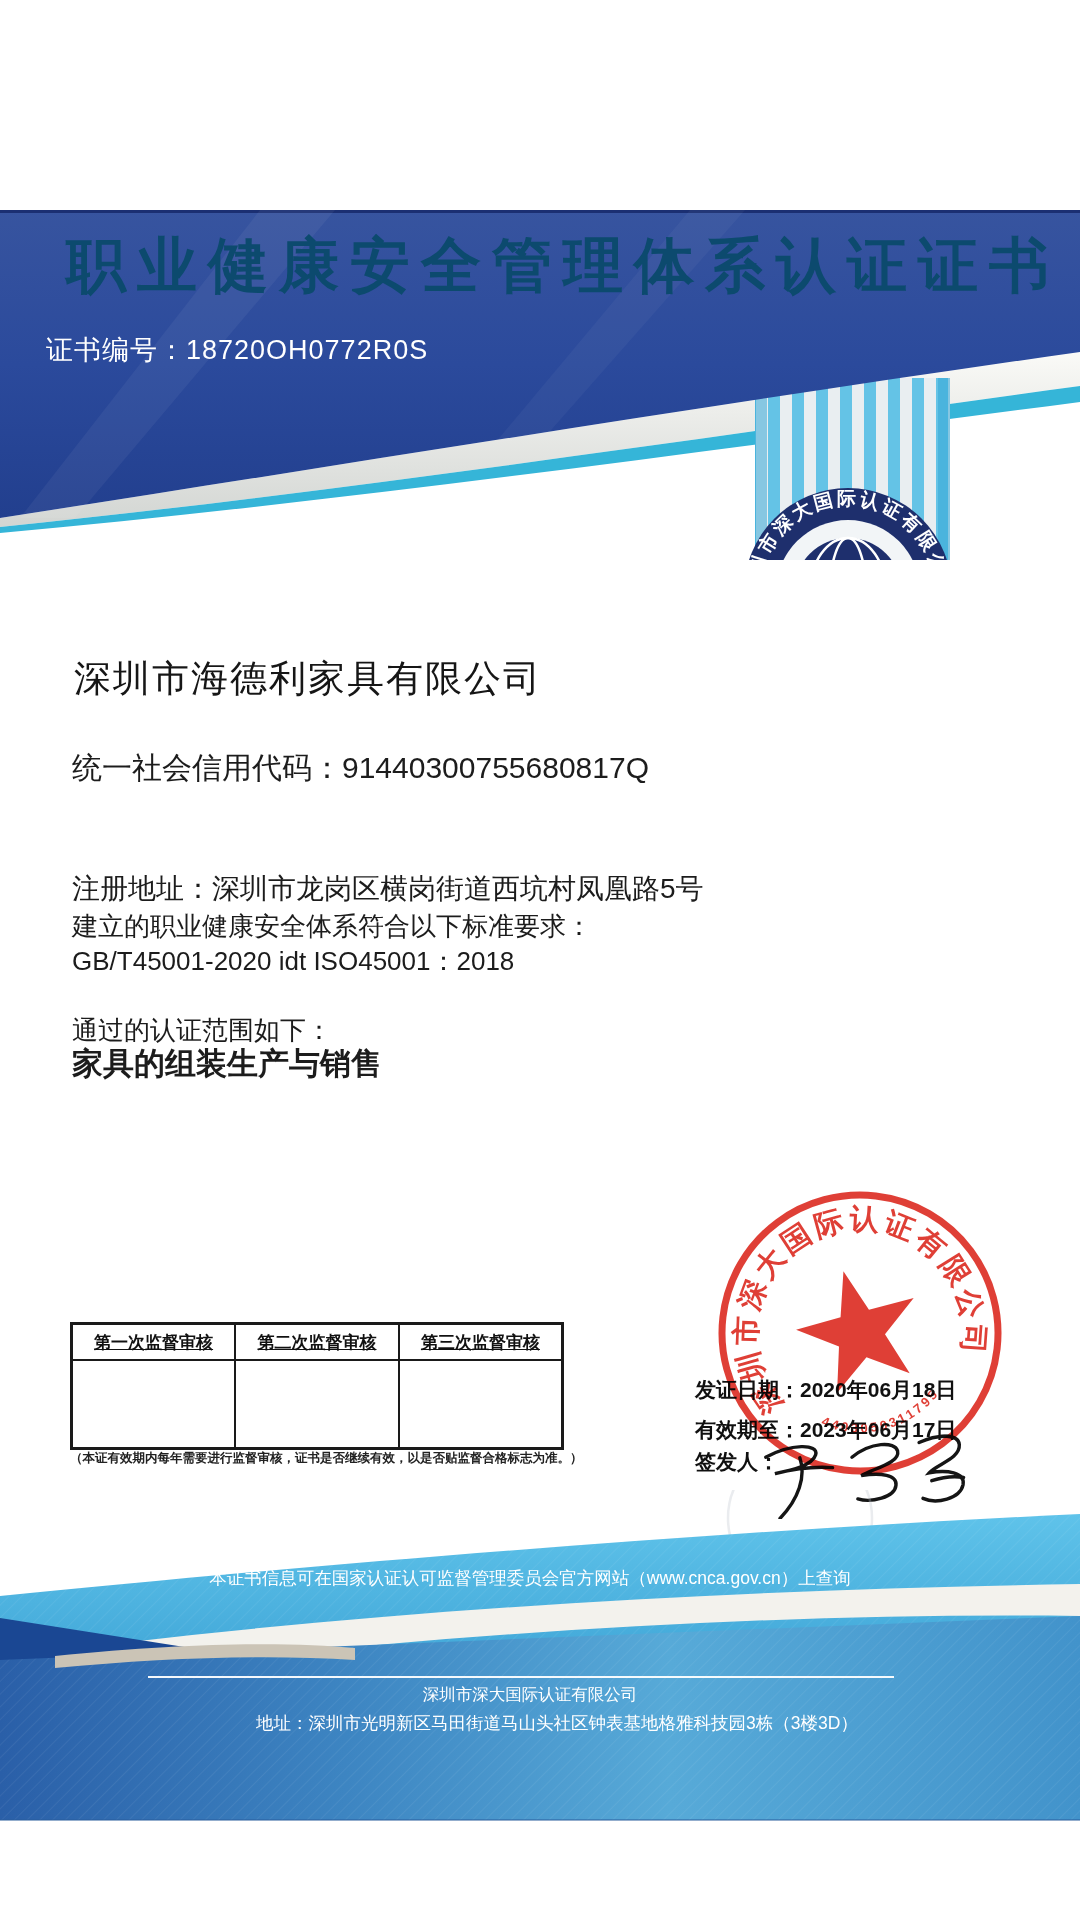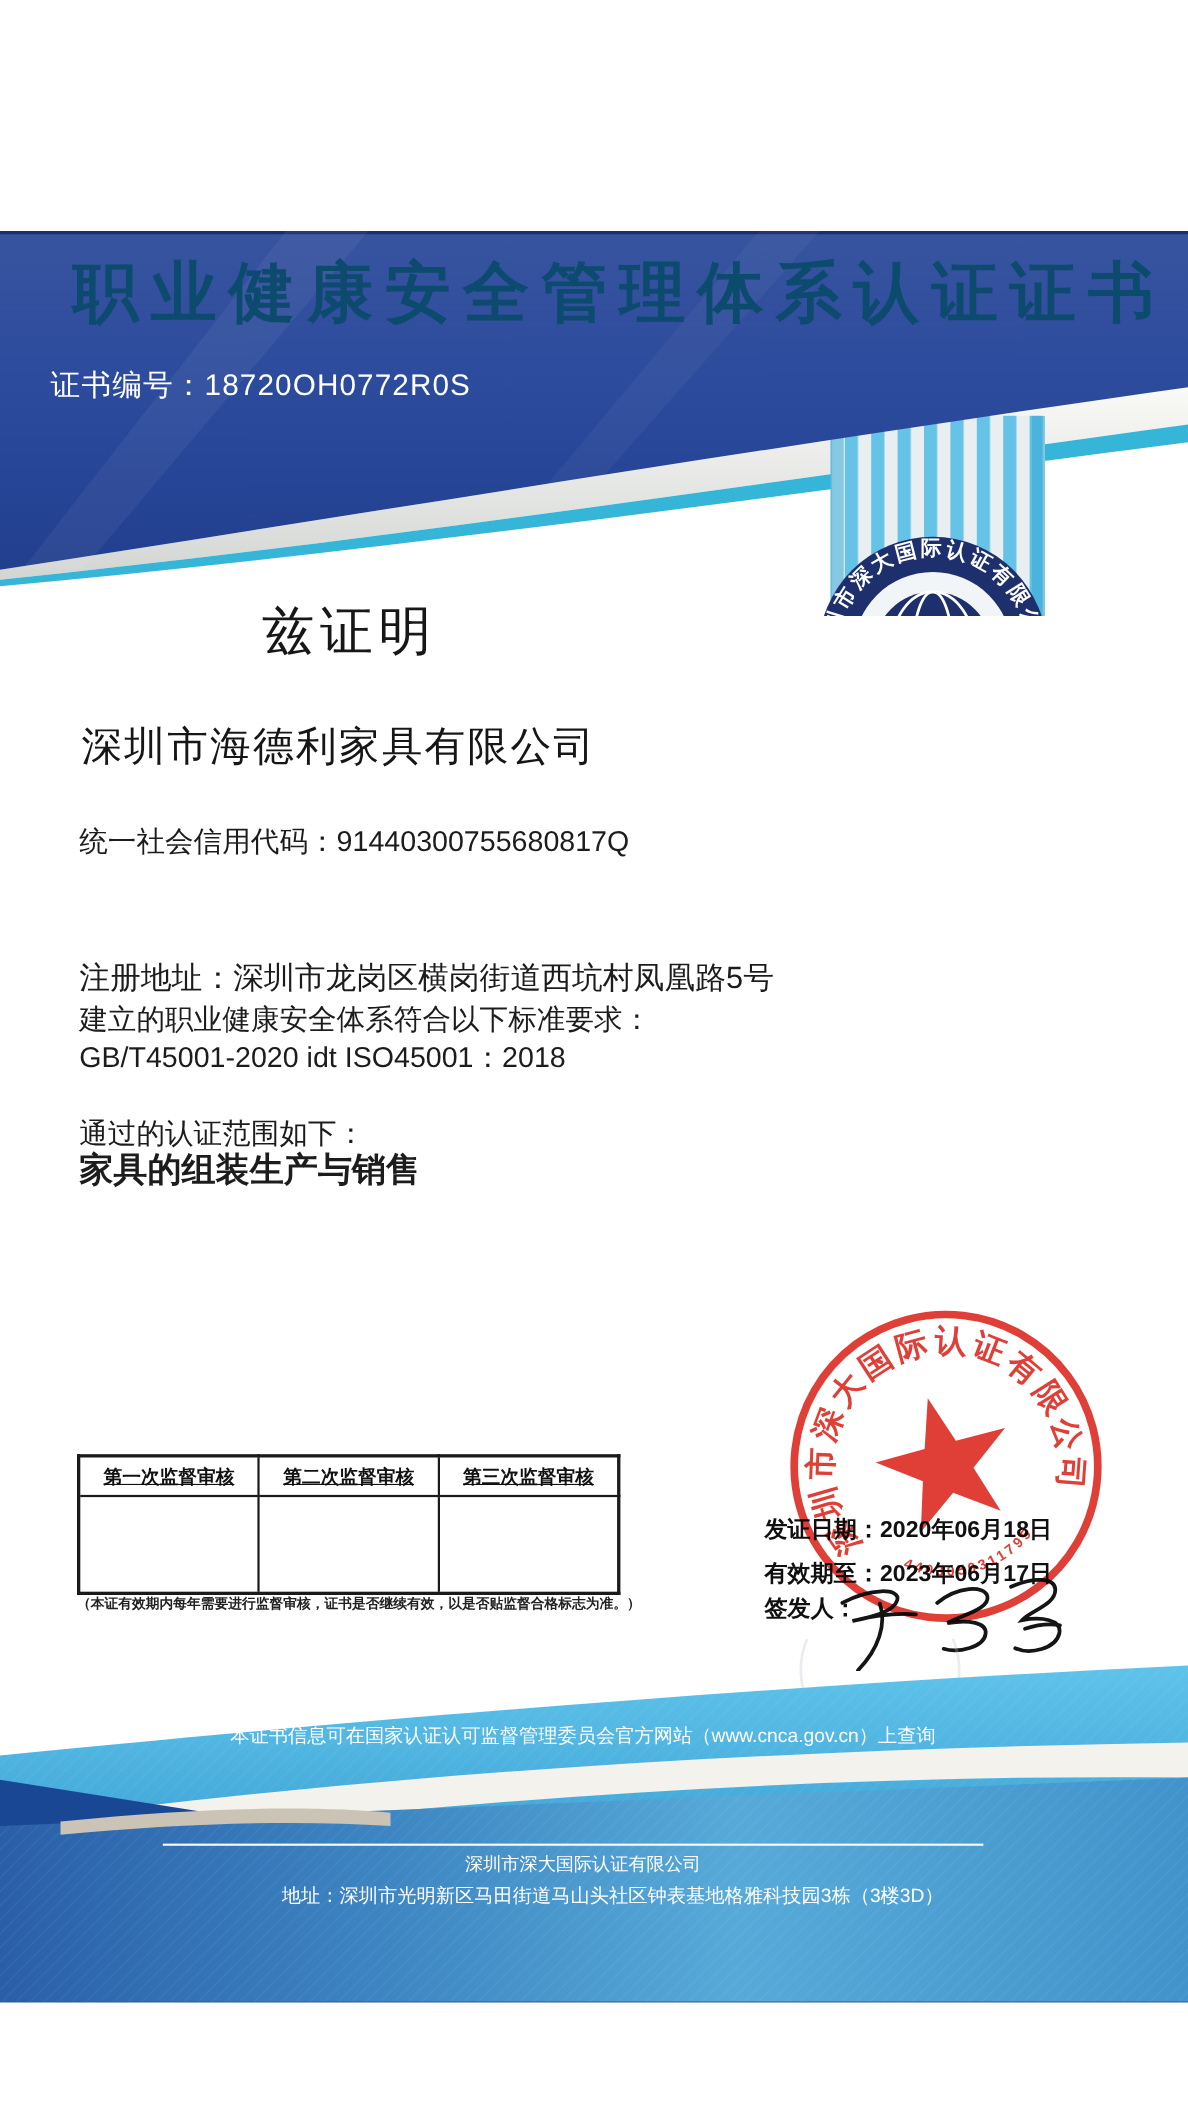--- a/index.html
+++ b/index.html
@@ -17,21 +17,21 @@
     color:#0c4a6e;font-family:"DejaVu Serif","Liberation Serif",serif;
     white-space:nowrap;
     margin-left:32px;
   }
   .cert-no{
     left:46px;top:332px;font-size:27px;color:#ffffff;letter-spacing:1px;white-space:nowrap;
   }
   
   .certify{left:238px;top:542px;font-size:48px;letter-spacing:5px;color:#171717;}
   .company{left:74px;top:654px;font-size:37px;color:#161616;letter-spacing:2px;}
-  .line-credit{left:72px;top:748px;font-size:26px;}
+  .line-credit{left:72px;top:748px;font-size:30px;}
   .line-addr{left:72px;top:870px;font-size:28px;}
   .line-stdintro{left:72px;top:909px;font-size:26px;}
   .line-std{left:72px;top:944px;font-size:26px;}
   .line-scopeintro{left:72px;top:1013px;font-size:26px;}
   .line-scope{left:72px;top:1043px;font-size:31px;font-weight:700;}
   
   .audit-table{
     left:70px;top:1322px;width:494px;border-collapse:collapse;
     border:3px solid #1a1a1a;table-layout:fixed;
   }
@@ -121,21 +121,20 @@
 
     <path d="M0,210 H1080 V352 C740,400 360,462 0,518 Z" fill="url(#bandGrad)"></path>
     <rect x="0" y="210" width="1080" height="3" fill="#1b2f72"></rect>
     <path d="M260,210 L335,210 L75,518 L20,518 Z" fill="#ffffff" opacity="0.05"></path>
     <path d="M690,210 L745,210 L545,437 L495,443 Z" fill="#ffffff" opacity="0.04"></path>
   </svg>
 
   <div class="abs cert-title">职业健康安全管理体系认证证书</div>
   <div class="abs cert-no"><span>证书编号：</span><span>18720OH0772R0S</span></div>
 
-  <div class="abs certify">兹证明</div>
   <div class="abs company">深圳市海德利家具有限公司</div>
   <div class="abs line-credit">统一社会信用代码：91440300755680817Q</div>
   <div class="abs line-addr">注册地址：深圳市龙岗区横岗街道西坑村凤凰路5号</div>
   <div class="abs line-stdintro">建立的职业健康安全体系符合以下标准要求：</div>
   <div class="abs line-std">GB/T45001-2020 idt ISO45001：2018</div>
   <div class="abs line-scope">家具的组装生产与销售</div>
   <div class="abs line-scopeintro">通过的认证范围如下：</div>
 
   <table class="abs audit-table">
     <thead>

